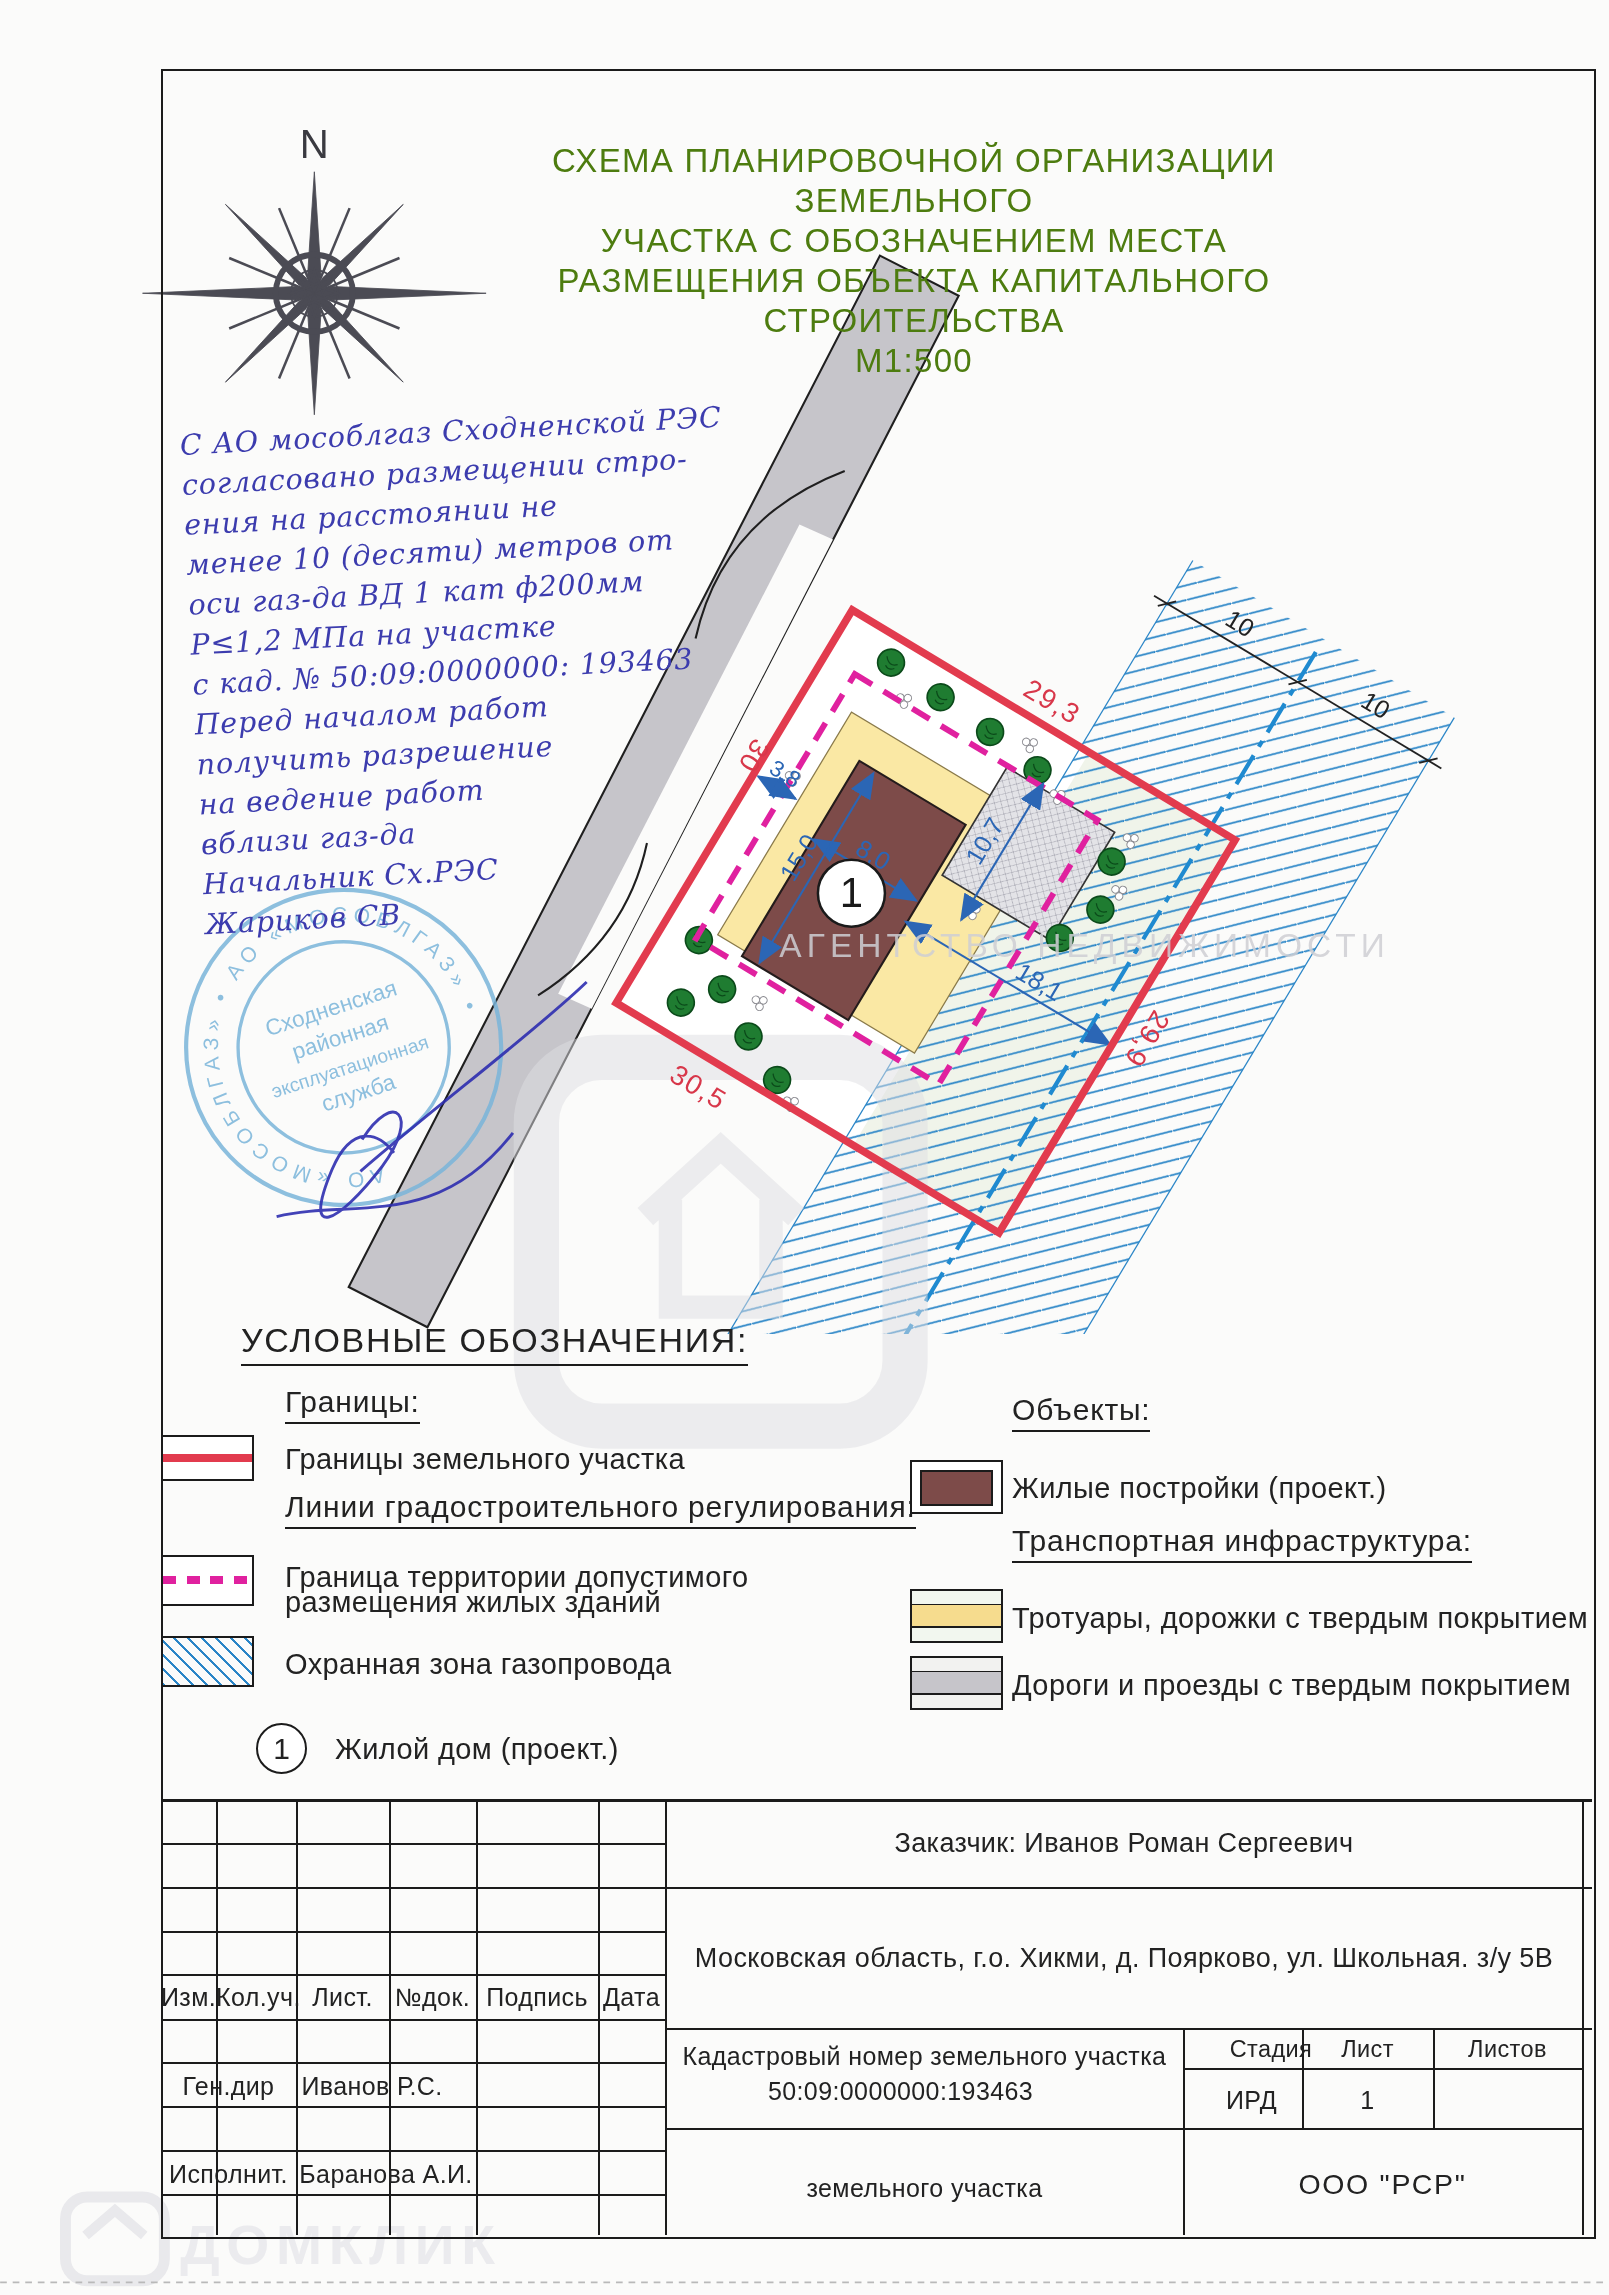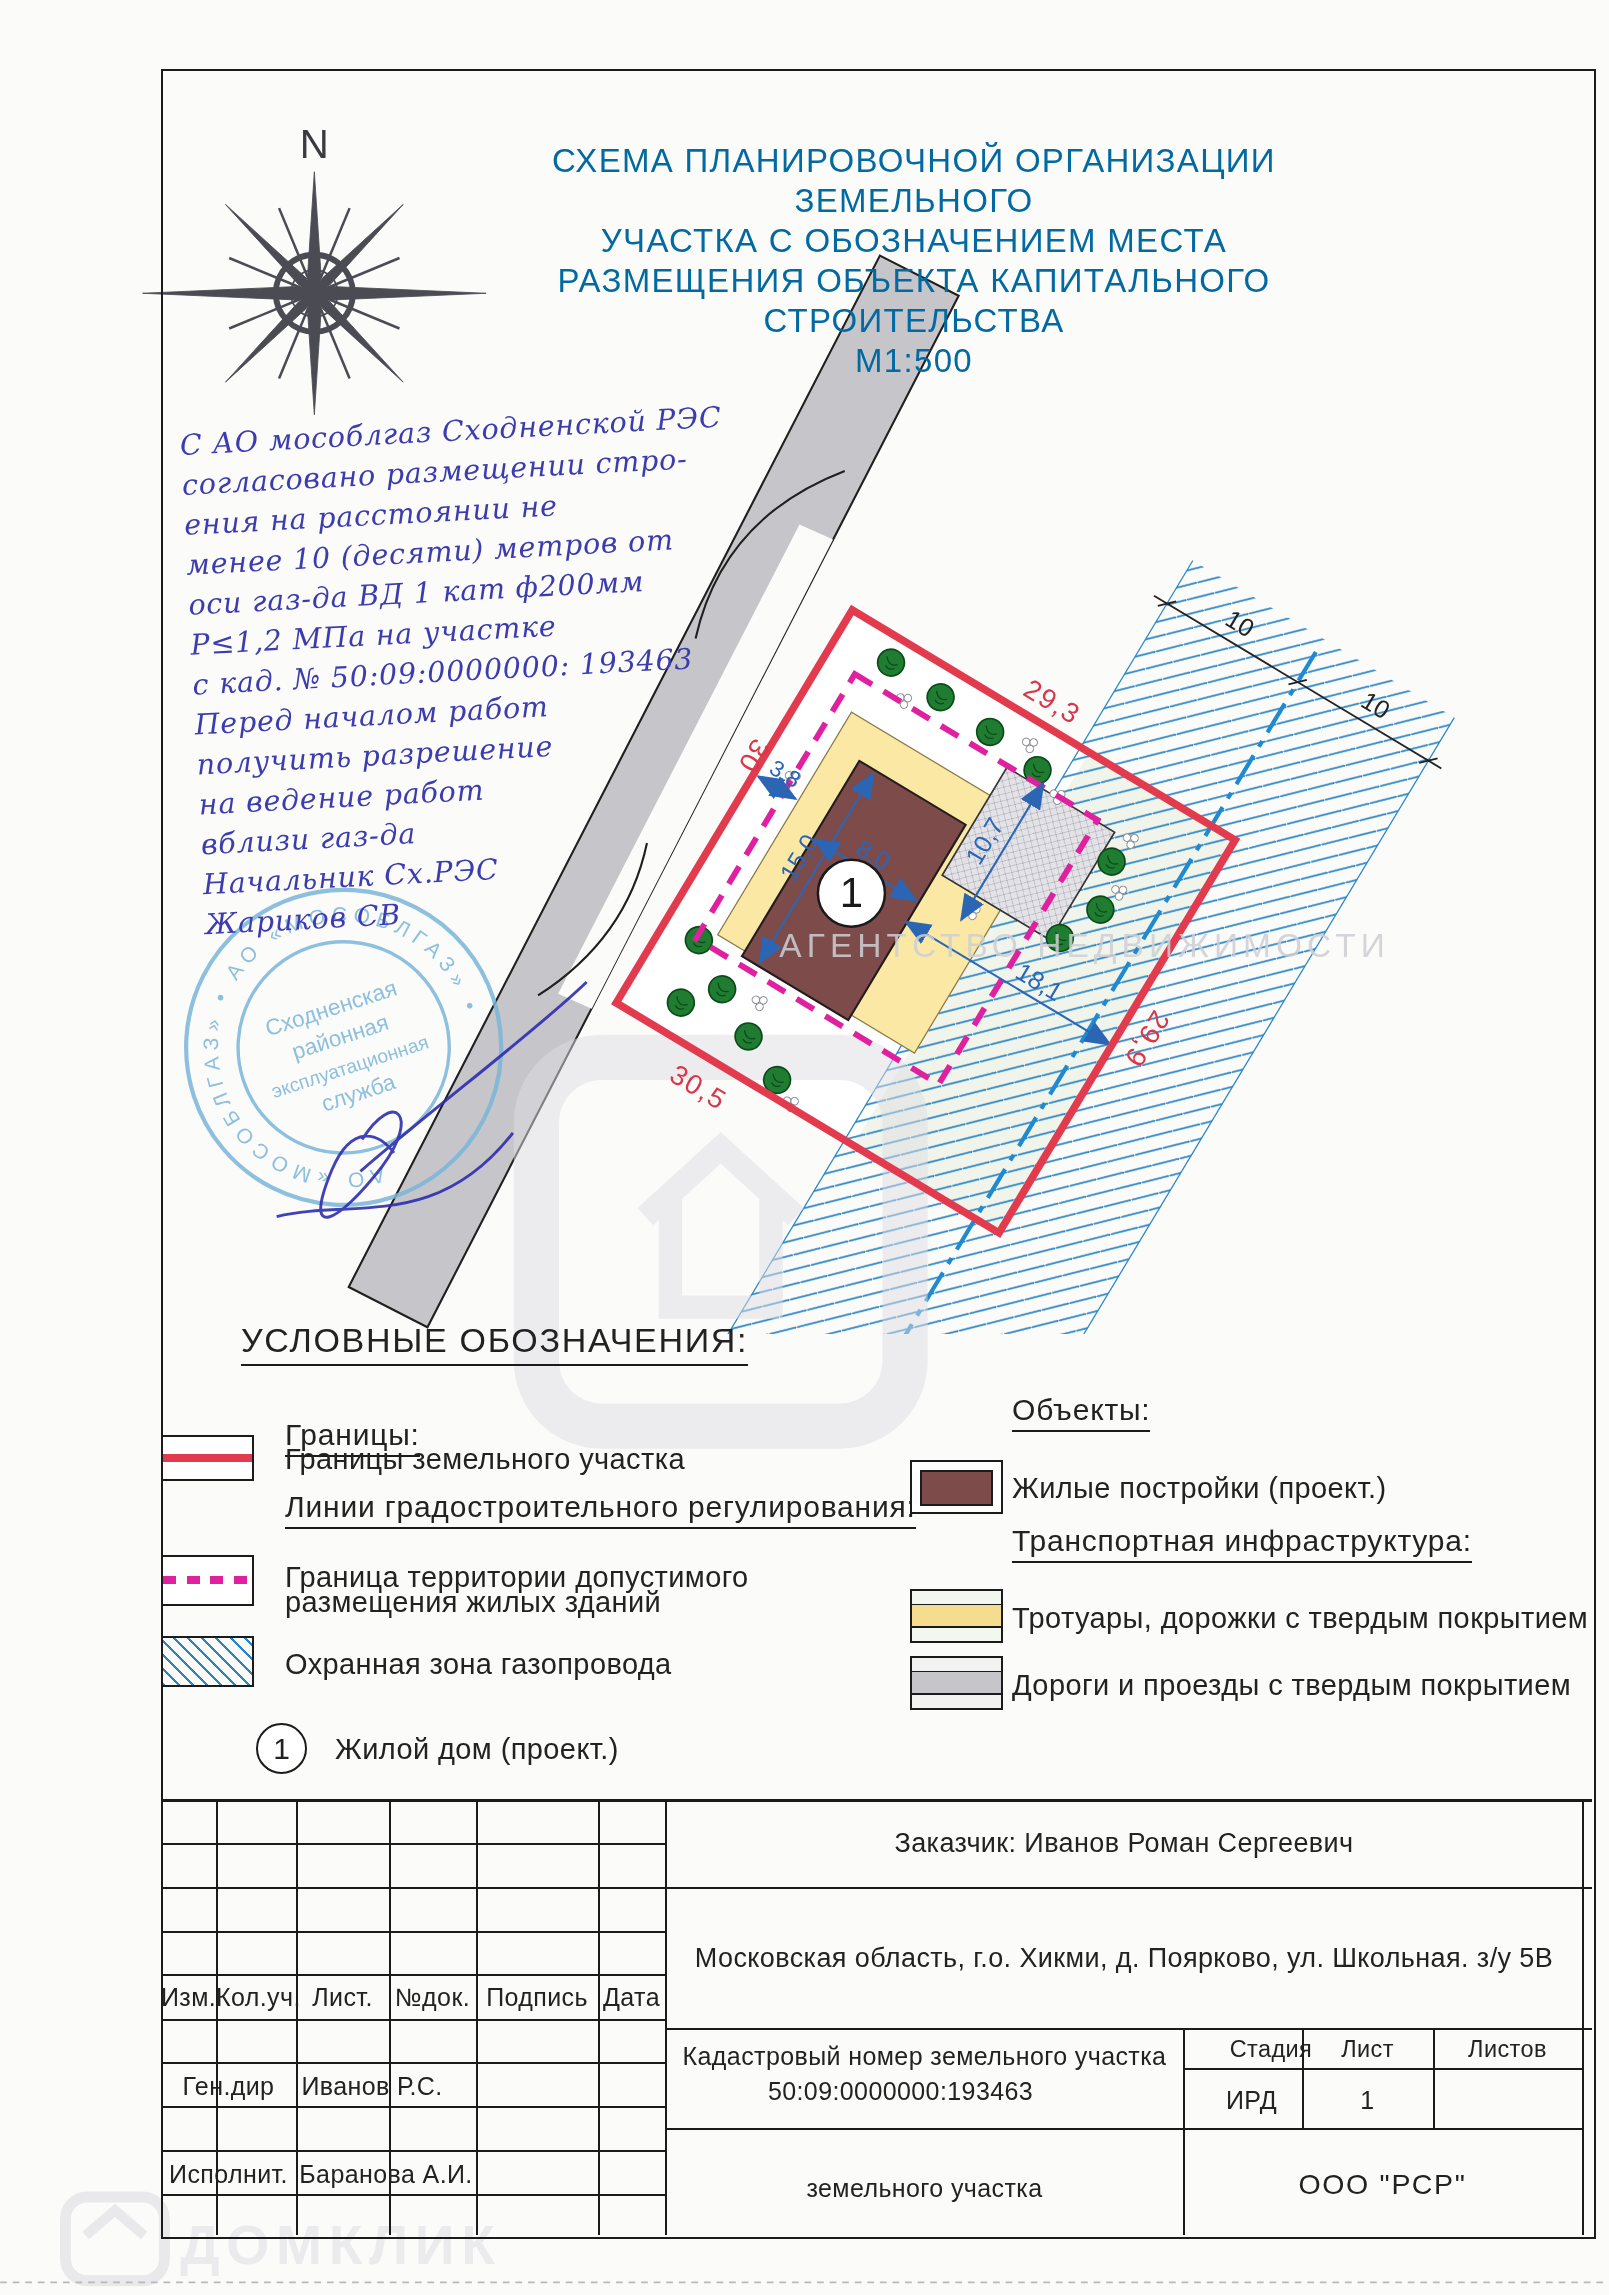--- a/index.html
+++ b/index.html
@@ -5,21 +5,21 @@
   html,body{margin:0;padding:0;background:#eceff1;}
   .page{position:relative;width:1609px;height:2295px;background:#fbfbfa;overflow:hidden;
         font-family:"Liberation Sans",sans-serif;color:#222;}
   .abs{position:absolute;}
   svg text{font-family:"Liberation Sans",sans-serif;}
   
   .frame{position:absolute;left:161px;top:69px;width:1431px;height:2166px;
          border:2.9px solid #1b1b1b;z-index:3;pointer-events:none;}
   
   .title{position:absolute;left:453px;top:141px;width:922px;text-align:center;z-index:2;
-         font-size:33px;line-height:40px;letter-spacing:1.3px;font-weight:500;color:#0369a1;}
+         font-size:33px;line-height:40px;letter-spacing:1.3px;font-weight:500;color:#4d7c0f;}
   
   .hw{position:absolute;left:179px;top:426px;width:637px;z-index:2;
       transform:rotate(-3deg);transform-origin:0 0;
       font-family:"DejaVu Serif",serif;font-style:italic;font-weight:500;
       font-size:28.5px;line-height:40px;color:#3c3cae;letter-spacing:0.8px;}
   
   .lg-head{position:absolute;z-index:2;font-size:34px;letter-spacing:1.7px;font-weight:500;
            border-bottom:2.5px solid #1b1b1b;padding-bottom:4.2px;}
   .lg-group{position:absolute;z-index:2;font-size:30px;letter-spacing:0.8px;font-weight:500;
             border-bottom:2.1px solid #1b1b1b;padding-bottom:3.4px;}
@@ -246,21 +246,21 @@
     <div>Перед началом работ</div>
     <div>получить разрешение</div>
     <div>на ведение работ</div>
     <div>вблизи газ-да</div>
     <div>Начальник Сх.РЭС</div>
     <div>Жариков СВ</div>
   </div>
 
   <div class="lg-head" style="left:241px;top:1321px;">УСЛОВНЫЕ ОБОЗНАЧЕНИЯ:</div>
 
-  <div class="lg-group" style="left:285px;top:1418px;">Границы:</div>
+  <div class="lg-group" style="left:285px;top:1385px;">Границы:</div>
   <div class="sw sw-red" style="left:161px;top:1435px;">
       <div class="bar"></div>
     </div>
   <div class="lg-item" style="left:285px;top:1443px;">Границы земельного участка</div>
 
   <div class="lg-group" style="left:285px;top:1490px;">Линии градостроительного регулирования:</div>
   <div class="sw sw-mag" style="left:161px;top:1555px;">
       <div class="bar"></div>
     </div>
   <div class="lg-item" style="left:285px;top:1549px;margin-top:12px;">Граница территории допустимого</div>

